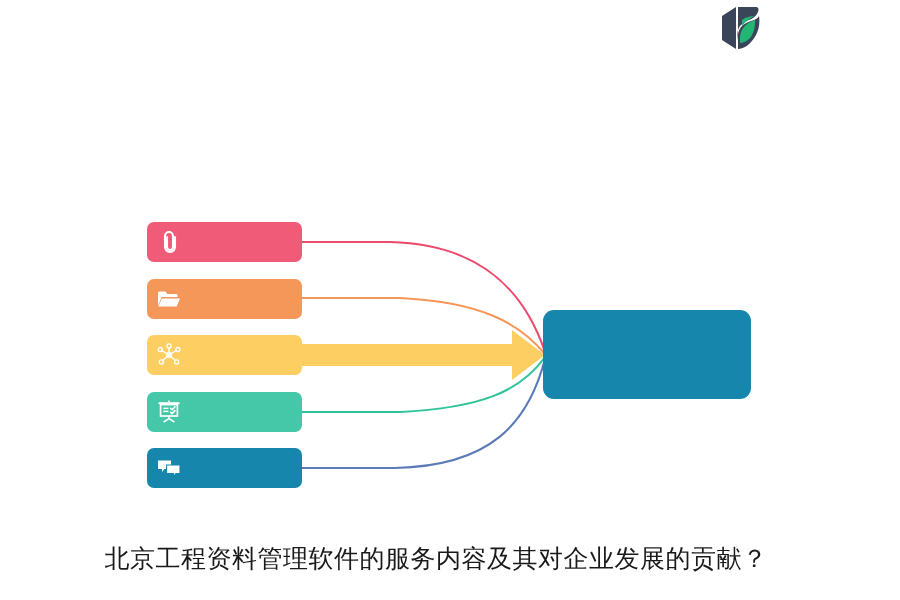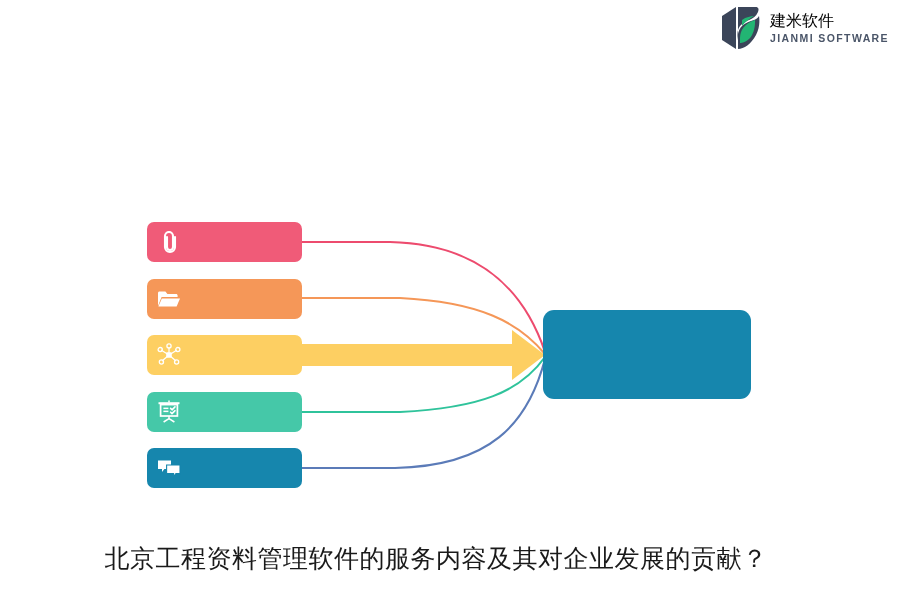--- a/index.html
+++ b/index.html
@@ -108,24 +108,20 @@
 <body>
 
 <div id="brand-logo">
   <svg id="brand-mark" viewBox="0 0 48 48" xmlns="http://www.w3.org/2000/svg">
     <path d="M6,12 L20,3 L20,45 L6,36 Z" fill="#3b4559"></path>
     <path d="M22,3 L40,3 C40,3 44,3 42,8 C38,17 30,15 24,22 C20,27 22,34 22,34 Z" fill="#3b4559"></path>
     <path d="M22,45 L22,36 C22,36 20,27 27,21 C33,16 41,17 43,12 C43,12 45,22 40,31 C35,40 28,45 22,45 Z" fill="#3b4559"></path>
     <path d="M24,34 C24,26 29,19 39,16 C39,16 40,28 33,35 C29,39 24,39 24,39 Z" fill="#22b573"></path>
     <path d="M26,16 C30,13 35,12 38,12 C33,15 29,18 26,22 Z" fill="#22b573"></path>
   </svg>
-  <div id="brand-text-block">
-    <div>建米软件</div>
-    <div id="brand-name-en">JIANMI SOFTWARE</div>
-  </div>
 </div>
 
 <svg id="diagram" viewBox="0 0 900 600" xmlns="http://www.w3.org/2000/svg">
 
   <path d="M300,242 L390,242 C480,244 524,290 545,352" fill="none" stroke="#ED4B6E" stroke-width="2.1"></path>
 
   <path d="M300,298 L400,298 C480,302 518,322 545,354" fill="none" stroke="#F59758" stroke-width="2.1"></path>
 
   <path d="M300,412 L400,412 C480,408 520,392 545,357" fill="none" stroke="#2FC39B" stroke-width="2.1"></path>
 

